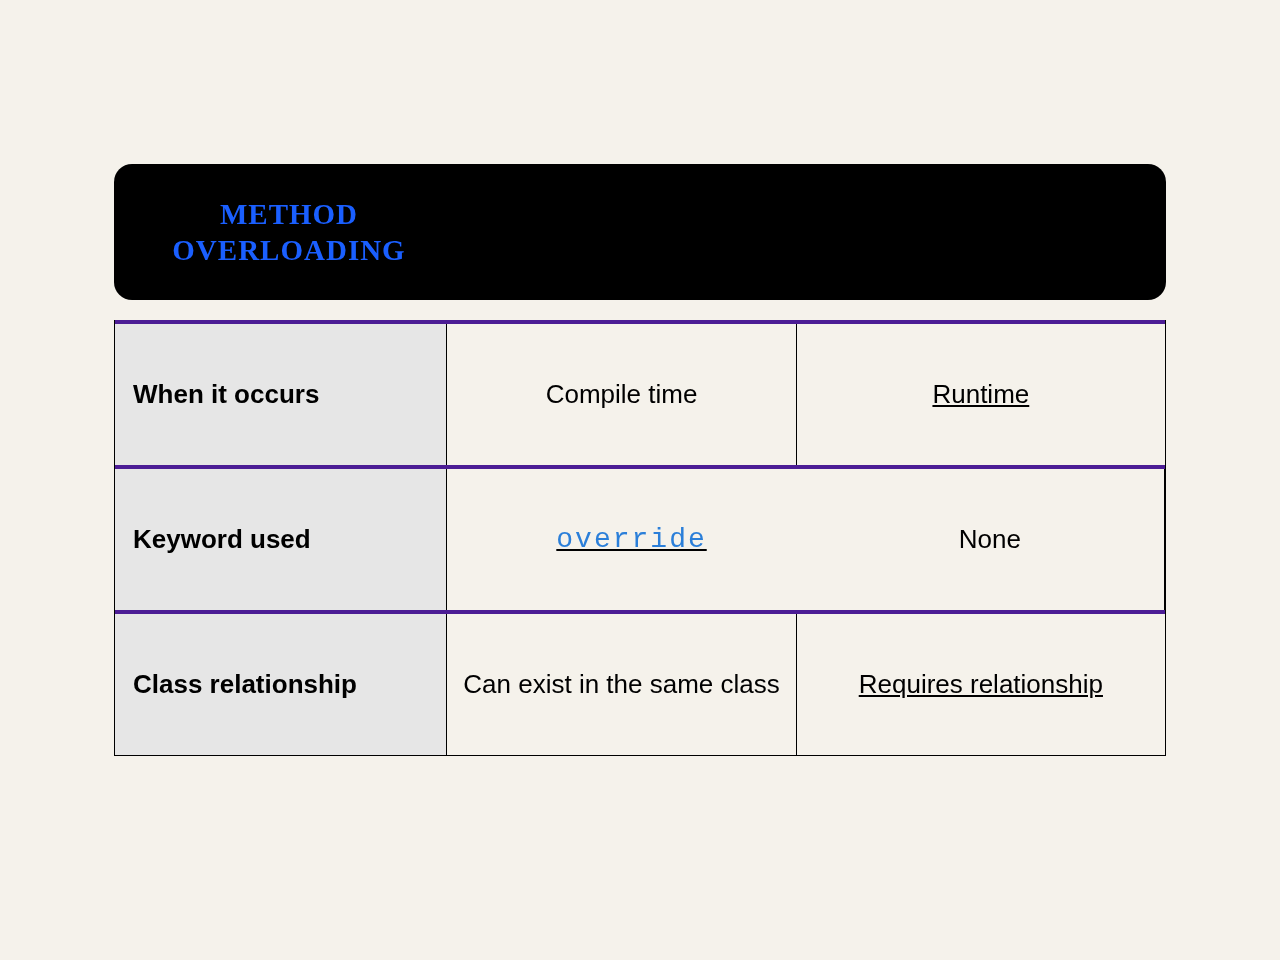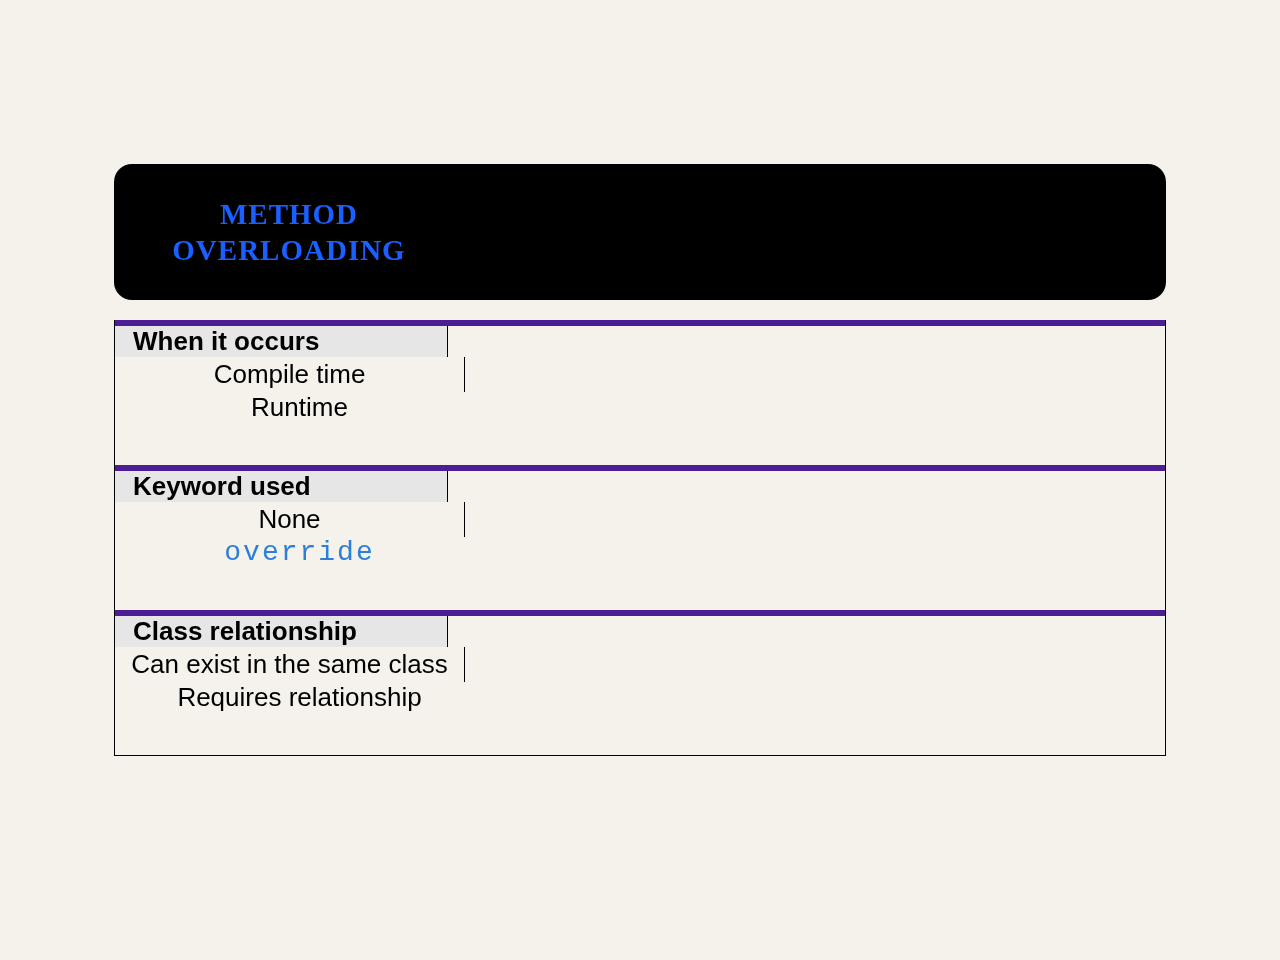--- a/index.html
+++ b/index.html
@@ -45,23 +45,22 @@
   }
   .header-cell.col3 {
     width: 369px;
   }
   .table-body {
     border: 1px solid #000;
     border-top: none;
   }
   .row {
     display: flex;
-    border-top: 6px solid #4c1d95;
+    border-top: 4px solid #4c1d95;
     height: 145px;
-    flex-direction: column;
   }
   .cell {
     display: flex;
     align-items: center;
     font-size: 26px;
     padding: 0 15px;
   }
   .cell.label {
     width: 333px;
     background: #e6e6e6;
@@ -73,20 +72,21 @@
     width: 350px;
     justify-content: center;
     text-align: left;
     border-right: 1px solid #000;
     line-height: 1.35;
   }
   .cell.last {
     width: 369px;
     justify-content: center;
     text-align: center;
+    text-decoration: underline;
   }
   .code {
     font-family: "Courier New", Courier, monospace;
     color: #2b7fd9;
     letter-spacing: 2px;
     font-size: 28px;
   }
 </style>
 </head>
 <body>
@@ -96,24 +96,24 @@
     <div class="header-cell col2">METHOD OVERLOADING</div>
   </div>
   <div class="table-body">
     <div class="row">
       <div class="cell label">When it occurs</div>
       <div class="cell mid">Compile time</div>
       <div class="cell last">Runtime</div>
     </div>
     <div class="row">
       <div class="cell label">Keyword used</div>
-      <div class="cell mid">None</div>
       <div class="cell last">
         <span class="code">override</span>
       </div>
+      <div class="cell mid">None</div>
     </div>
     <div class="row">
       <div class="cell label">Class relationship</div>
       <div class="cell mid">Can exist in the same class</div>
       <div class="cell last">Requires relationship</div>
     </div>
   </div>
 </div>
 
 </body></html>

